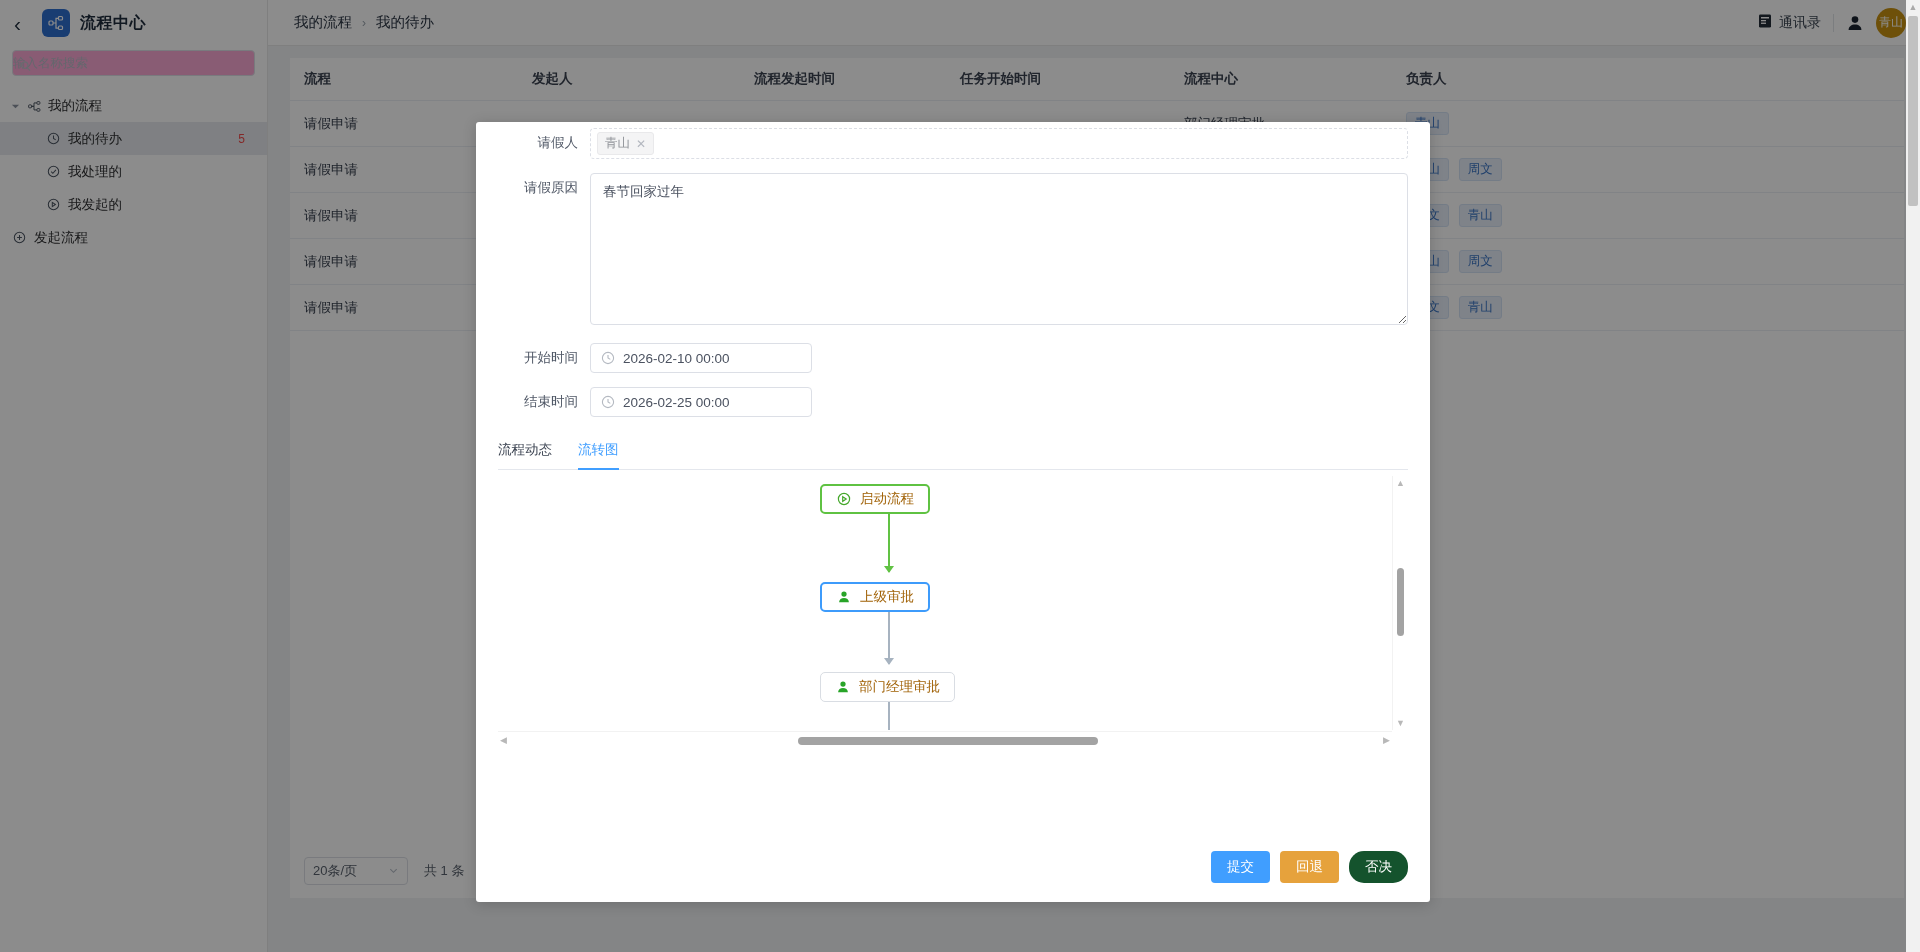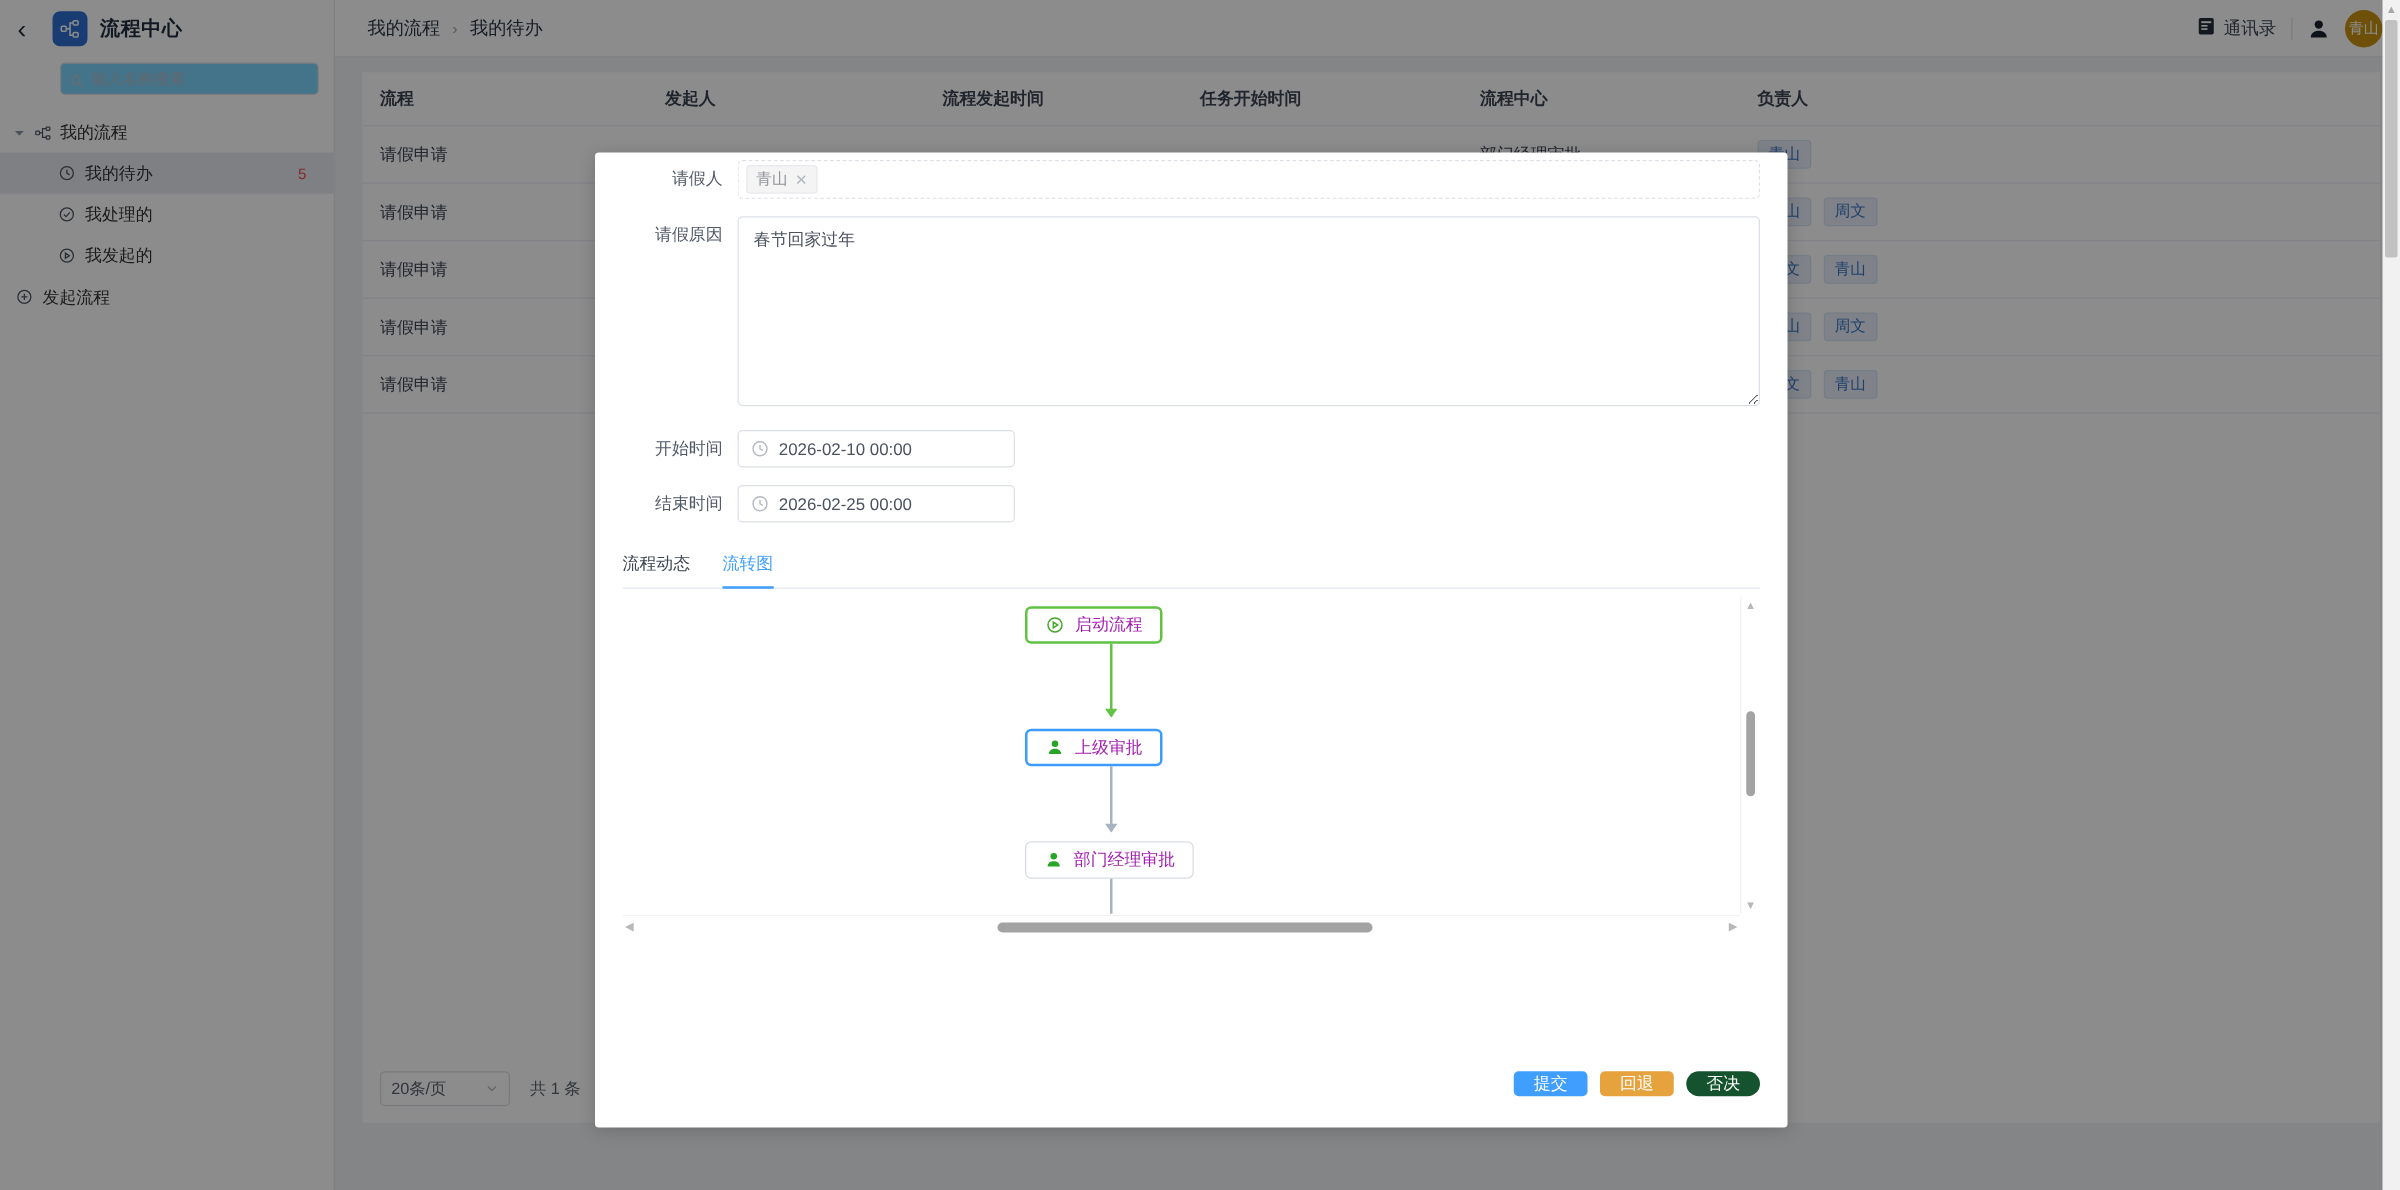--- a/index.html
+++ b/index.html
@@ -19,21 +19,21 @@
   .sb-head { display: flex; align-items: center; height: 46px; padding: 0 14px; gap: 10px; }
   .sb-back { font-size: 21px; color: #1f2d3d; line-height: 1; cursor: pointer; width: 18px; }
   .sb-logo {
     width: 28px; height: 28px; border-radius: 6px; background: #2f6fd0;
     display: flex; align-items: center; justify-content: center; flex: 0 0 auto;
   }
   .sb-title { font-size: 16px; font-weight: 700; color: #1f2d3d; letter-spacing: .5px; }
   .sb-search-wrap { padding: 4px 12px 10px 12px; }
   .sb-search {
     position: relative; height: 26px; border: 1px solid #dcdfe6; border-radius: 4px;
-    display: flex; align-items: center; padding-left: 24px; background: #7dd3fc; margin-left: 36px;
+    display: flex; align-items: center; background: #f9a8d4;
   }
   .sb-search .mag {
     position: absolute; left: 7px; top: 50%; transform: translateY(-50%);
     width: 11px; height: 11px; color: #c0c4cc;
   }
   .sb-search input {
     border: 0; outline: 0; width: 100%; font-size: 12.5px; color: #606266;
     font-family: inherit; background: transparent;
   }
   .sb-search input::placeholder { color: #b6bcc6; }
@@ -167,21 +167,21 @@
   .tab.active::after {
     content: ""; position: absolute; left: 0; right: 0; bottom: -1px; height: 2px; background: #409eff;
   }
 
   .flowarea {
     position: relative; height: 272px; margin-top: 6px; overflow: hidden; background: #fff;
   }
   .flowcanvas { position: absolute; inset: 0 16px 18px 0; }
   .node {
     position: absolute; height: 30px; display: flex; align-items: center; gap: 9px;
-    padding: 0 14px; border-radius: 5px; background: #fff; font-size: 13.5px; color: #a21caf;
+    padding: 0 14px; border-radius: 5px; background: #fff; font-size: 13.5px; color: #a16207;
     white-space: nowrap;
   }
   .node.start { border: 2px solid #5fc242; }
   .node.current { border: 2px solid #3d9bfb; }
   .node.plain { border: 1px solid #d9dde3; }
   .n-ico { width: 15px; height: 15px; display: flex; align-items: center; justify-content: center; }
 
   .vline { position: absolute; width: 2px; }
   .vline.green { background: #61c244; }
   .vline.gray { background: #a7b3c0; }
@@ -208,21 +208,21 @@
   .hthumb {
     position: absolute; left: 300px; width: 300px; height: 8px; border-radius: 4px;
     background: #a3a3a3; top: 5px; cursor: pointer;
   }
 
   .modal-foot {
     height: 70px; display: flex; align-items: center; justify-content: flex-end;
     gap: 10px; padding: 0 22px 0 0;
   }
   .btn-act {
-    min-width: 58px; height: 20px; border-radius: 4px; border: 0; color: #fff;
+    min-width: 58px; height: 32px; border-radius: 4px; border: 0; color: #fff;
     font-size: 13.5px; font-family: inherit; cursor: pointer; padding: 0 16px; text-align: center;
   }
   .btn-submit { background: #409eff; }
   .btn-return { background: #e6a23c; }
   .btn-reject { background: #14532d; border-radius: 15px; }
 
   
   .page-scroll {
     position: absolute; right: 0; top: 0; width: 14px; height: 952px; background: #f1f1f1; z-index: 70;
   }

